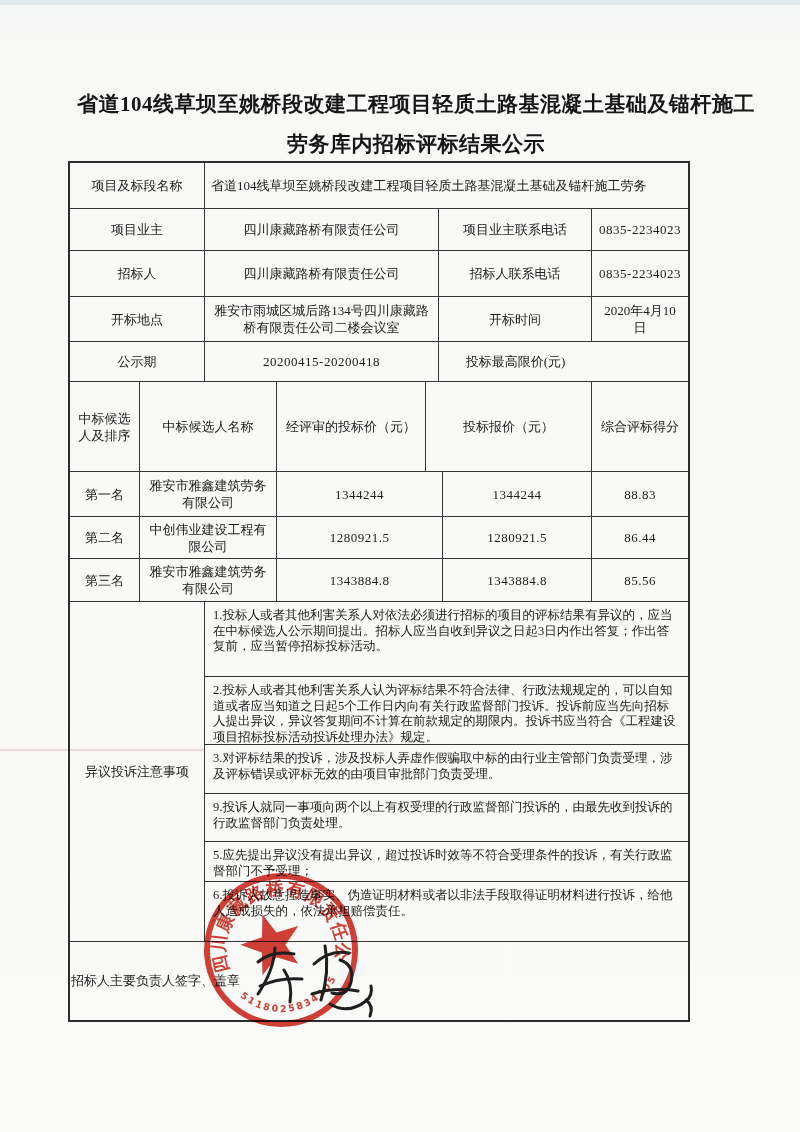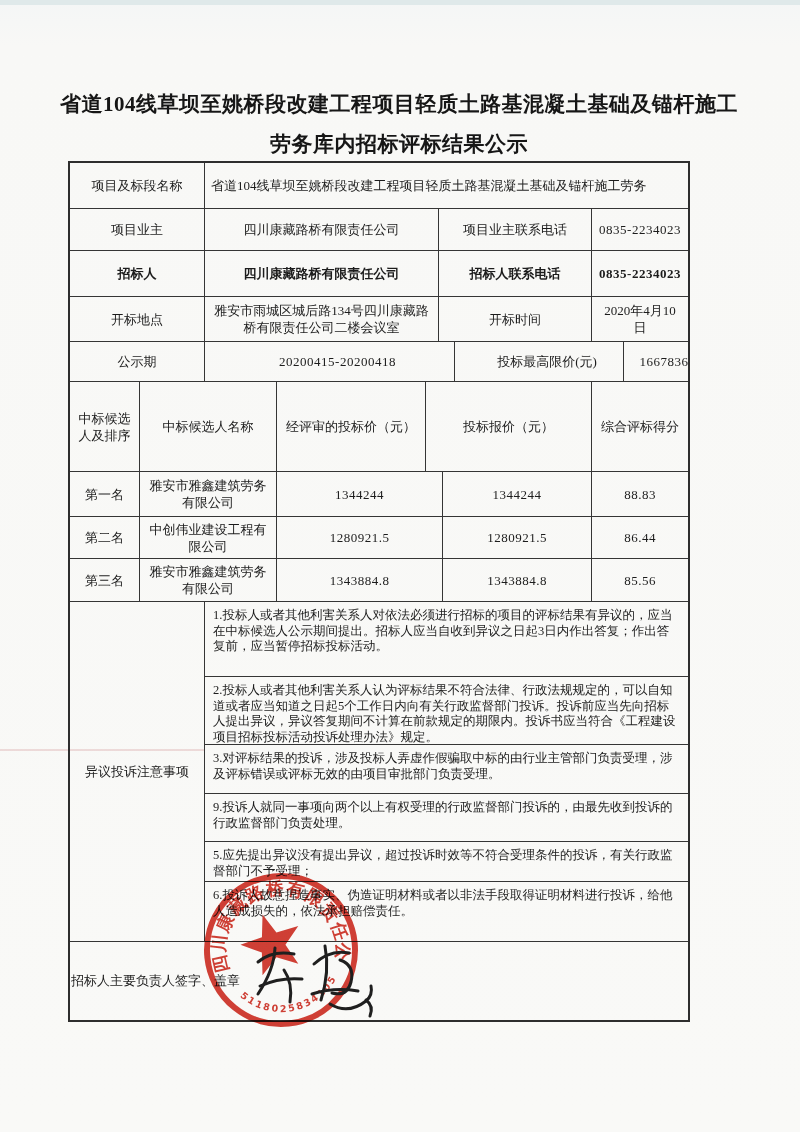--- a/index.html
+++ b/index.html
@@ -13,21 +13,21 @@
   }
   .top-strip {
     position: absolute; left: 0; top: 0; width: 800px; height: 5px;
     background: #dfe9ea;
   }
   .scan-artifact {
     position: absolute; left: 0; top: 749px; width: 205px; height: 2px;
     background: rgba(214,160,160,0.35);
   }
   .doc-title {
-    position: absolute; left: 39px; top: 84px; width: 720px;
+    position: absolute; left: 56px; top: 84px; width: 720px;
     text-align: center; font-weight: bold; font-size: 21px; line-height: 40px;
     letter-spacing: 0.5px; color: #161616;
   }
   .doc-table {
     position: absolute; left: 68px; top: 161px; width: 622px;
     border: 2px solid #2e2e2e; background: transparent;
     display: flex; flex-direction: column;
   }
   .trow { display: flex; flex-direction: row; border-bottom: 1.5px solid #353535; }
   .trow:last-child { border-bottom: none; }
@@ -47,23 +47,23 @@
   .w-rest   { flex: 1; }
   
   .w-rank { width: 70px; flex: none; }
   .w-name { width: 137px; flex: none; }
   .w-bid  { width: 166px; flex: none; }
   .w-eval { width: 149px; flex: none; }
   .w-score{ flex: 1; }
   
   .h-info1 { height: 46px; }
   .h-info2 { height: 42px; }
-  .h-info3 { height: 46px; font-weight: bold; }
+  .h-info3 { height: 46px; }
   .h-info4 { height: 45px; }
-  .h-info5 { height: 40px; gap: 16px; }
+  .h-info5 { height: 40px; }
   .h-chead { height: 90px; }
   .h-c1 { height: 45px; }
   .h-c2 { height: 42px; }
   .h-c3 { height: 43px; }
   .h-notes { height: 340px; }
   .h-sign { height: 78px; }
   .notes-right { flex: 1; display: flex; flex-direction: column; }
   .note-cell {
     border-bottom: 1.5px solid #353535;
     font-size: 12.5px; line-height: 15.5px; text-align: left;
@@ -121,21 +121,20 @@
     <div class="tcell w-label1">开标地点</div>
     <div class="tcell w-value1">雅安市雨城区城后路134号四川康藏路桥有限责任公司二楼会议室</div>
     <div class="tcell w-label2">开标时间</div>
     <div class="tcell w-value2">2020年4月10日</div>
   </div>
 
   <div class="trow h-info5">
     <div class="tcell w-label1">公示期</div>
     <div class="tcell w-value1 num">20200415-20200418</div>
     <div class="tcell w-label2">投标最高限价(元)</div>
-    <div class="tcell w-value2 num">1667836</div>
   </div>
 
   <div class="trow h-chead">
     <div class="tcell w-rank cand-head">中标候选人及排序</div>
     <div class="tcell w-name cand-head">中标候选人名称</div>
     <div class="tcell w-eval cand-head">经评审的投标价（元）</div>
     <div class="tcell w-bid cand-head">投标报价（元）</div>
     <div class="tcell w-score cand-head">综合评标得分</div>
   </div>
 

